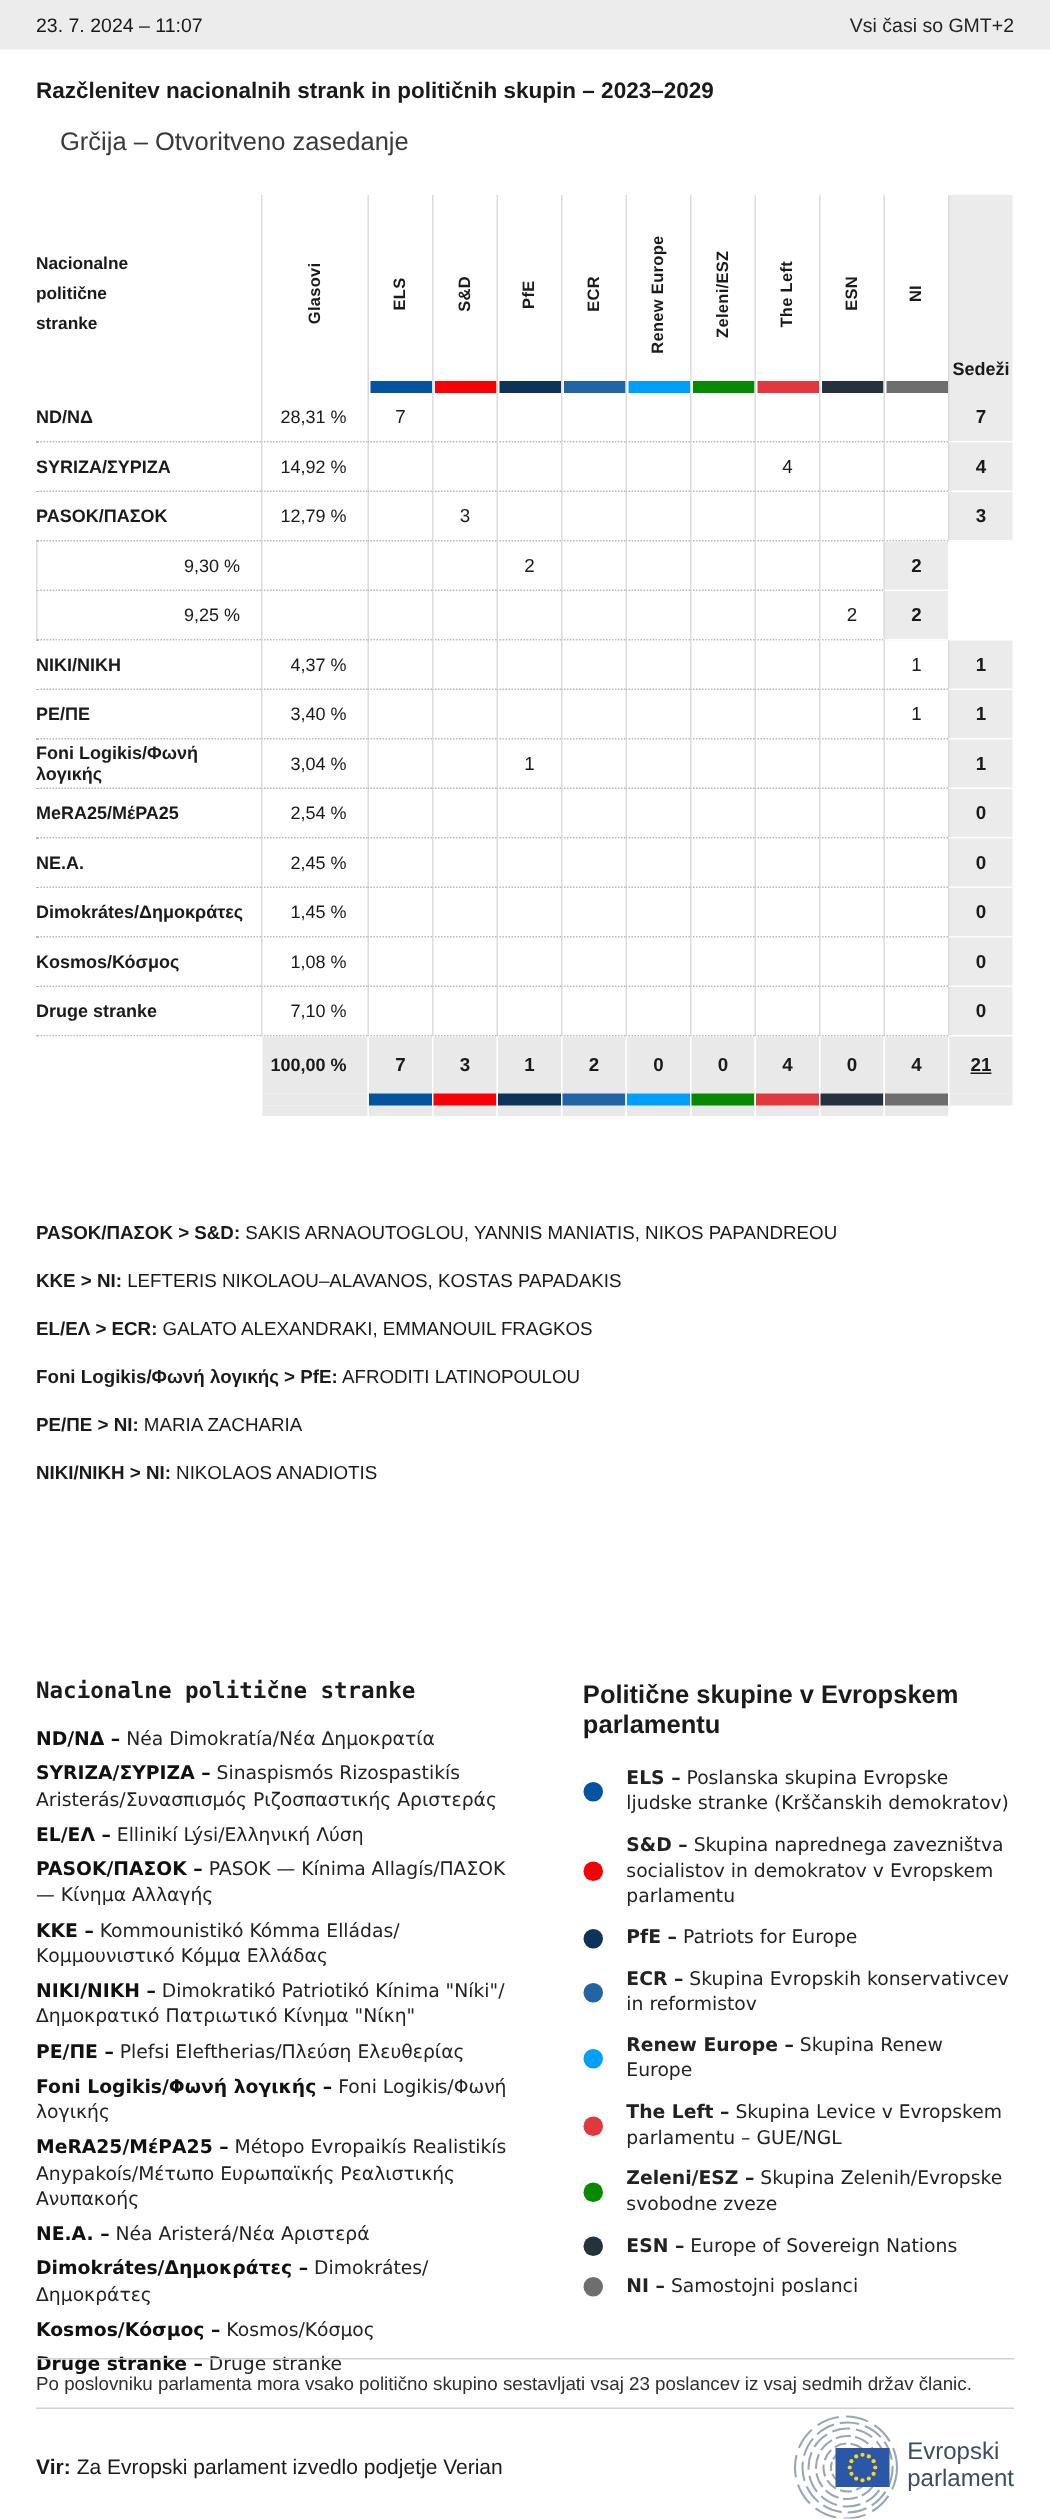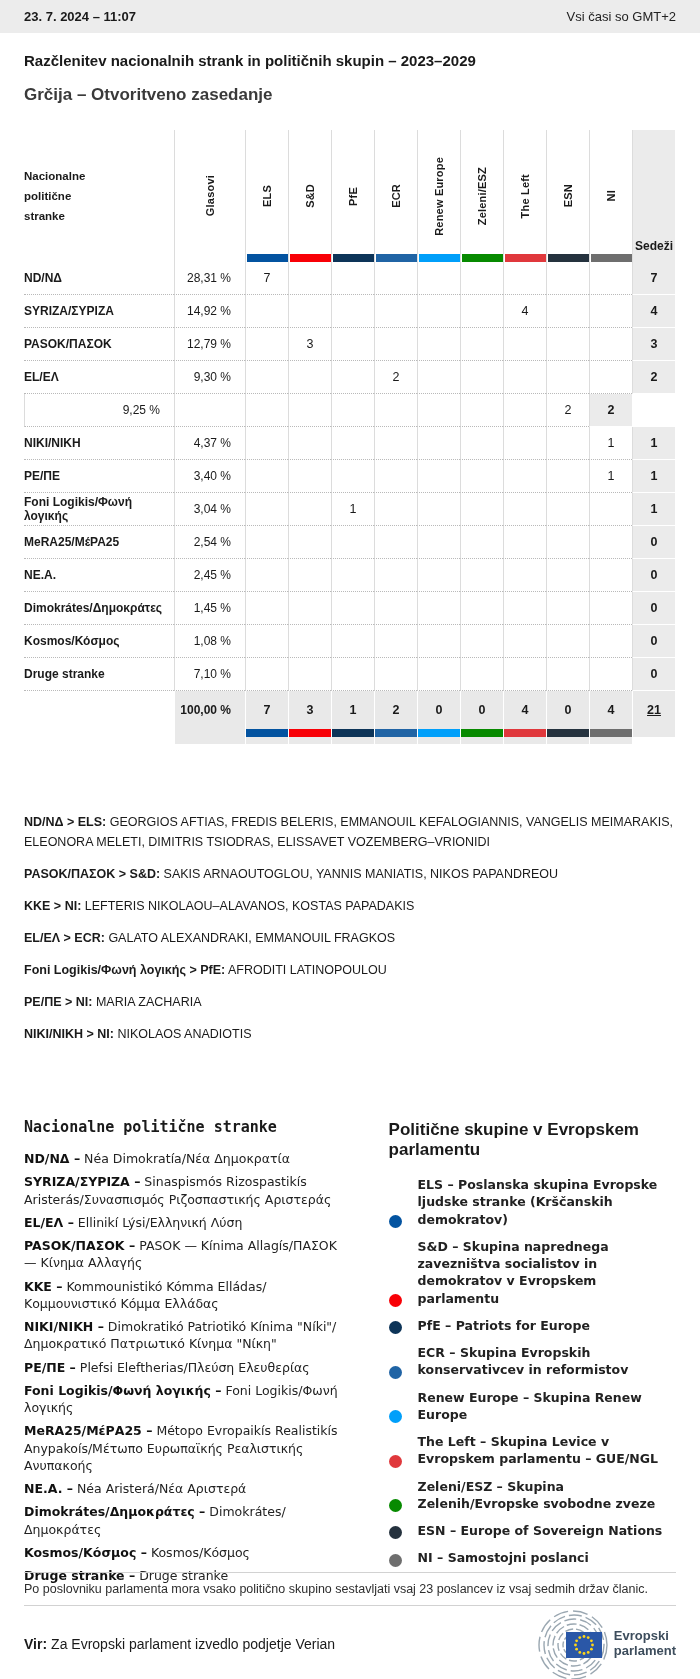--- a/index.html
+++ b/index.html
@@ -3,27 +3,27 @@
 <meta charset="utf-8">
 <style>
   html,body{margin:0;padding:0;}
   body{width:700px;height:1679px;background:#fff;color:#1a1a1a;
        font-family:"Liberation Sans",sans-serif;overflow:hidden;}
   .page{position:relative;width:700px;height:1679px;}
 
   
   .topbar{position:absolute;top:0;left:0;right:0;height:33px;background:#ececec;
           display:flex;justify-content:space-between;align-items:center;padding:0 24px;box-sizing:border-box;}
-  .topbar .dt{font-weight:700;font-size:13px;}
+  .topbar .dt{font-weight:400;font-size:13px;}
   .topbar .tz{font-size:13px;color:#222;}
 
   
   .sec-titles{position:absolute;top:52px;left:24px;right:24px;}
   .page-title{font-size:15px;font-weight:700;margin:0 0 16px 0;}
-  .page-subtitle{font-size:17px;font-weight:700;color:#3a3a3a;margin:0;}
+  .page-subtitle{font-size:17px;font-weight:400;color:#3a3a3a;margin:16px;}
 
   
   .sec-table{position:absolute;top:130px;left:24px;width:652px;}
   .tgrid{display:grid;grid-template-columns:150px 71px repeat(9,43px) 43px;}
   .cell{box-sizing:border-box;}
   .votes,.gcol,.seats{border-left:1px solid #dcdcdc;}
 
   .thead{height:132px;}
   .thead .cell{position:relative;}
   .phead{display:flex;align-items:center;font-weight:700;font-size:11.5px;line-height:1.75;}
@@ -57,33 +57,33 @@
   .dprefix{font-weight:700;}
 
   
   .sec-legend{position:absolute;top:1118px;left:24px;right:24px;display:flex;}
   .leg-left{width:332px;}
   .leg-right{width:294px;margin-left:40px;}
   .leg-left h3{font-family:"DejaVu Sans Mono",monospace;font-size:15px;font-weight:700;margin:0 0 14px 0;}
   .leg-right h3{font-size:17px;font-weight:700;margin:2px 0 16px 0;}
   .pitem{font-family:"DejaVu Sans",sans-serif;font-size:12.5px;line-height:1.38;margin:0 0 6px 0;color:#222;}
   .pitem b{color:#111;}
-  .gitem{display:flex;align-items:flex-end;margin:0 0 10px 0;font-weight:bold;}
+  .gitem{display:flex;align-items:center;margin:0 0 10px 0;}
   .gdot{width:13px;height:13px;border-radius:50%;flex:0 0 13px;margin:3px 16px 0 0;}
   .gtext{font-family:"DejaVu Sans",sans-serif;font-size:12.5px;line-height:1.38;color:#222;}
 
   
   .sec-footer{position:absolute;top:1572px;left:24px;right:24px;}
   .hrline{border-top:1px solid #d2d2d2;height:0;}
   .fnote{margin:9px 0;font-size:12.5px;color:#2e2e2e;}
   .srcrow{display:flex;justify-content:space-between;align-items:center;margin-top:2px;}
   .srctext{font-size:14px;}
   .srctext span{margin-left:4px;}
   .logo{display:flex;align-items:center;}
-  .logotext{font-weight:700;font-size:13px;line-height:1.12;color:#3d4d5c;margin-left:4px;}
+  .logotext{font-weight:400;font-size:16px;line-height:1.12;color:#3d4d5c;margin-left:4px;}
 </style>
 </head>
 <body>
 
 <div class="page">
 
   <div class="topbar">
     <span class="dt">23. 7. 2024 – 11:07</span>
     <span class="tz">Vsi časi so GMT+2</span>
   </div>
@@ -176,21 +176,20 @@
           <div class="cell gcol num"></div>
           <div class="cell gcol num"></div>
           <div class="cell gcol num"></div>
           <div class="cell gcol num"></div>
           <div class="cell gcol num"></div>
           <div class="cell gcol num"></div>
           <div class="cell gcol num"></div>
           <div class="cell seats">3</div>
         </div>
         <div class="tgrid trow">
-          <div class="cell party">EL/ΕΛ</div>
           <div class="cell votes">9,30 %</div>
           <div class="cell gcol num"></div>
           <div class="cell gcol num"></div>
           <div class="cell gcol num"></div>
           <div class="cell gcol num">2</div>
           <div class="cell gcol num"></div>
           <div class="cell gcol num"></div>
           <div class="cell gcol num"></div>
           <div class="cell gcol num"></div>
           <div class="cell gcol num"></div>
@@ -379,21 +378,20 @@
           <div class="cell"></div>
           <div class="cell"></div>
           <div class="cell"></div>
           <div class="cell"></div>
           <div class="cell"></div>
         </div>
       </div>
   </div>
 
   <div class="sec-members" id="members">
-      <p class="dline"><b class="dprefix">ND/ΝΔ &gt; ELS:</b><span class="dnames"> GEORGIOS AFTIAS, FREDIS BELERIS, EMMANOUIL KEFALOGIANNIS, VANGELIS MEIMARAKIS, ELEONORA MELETI, DIMITRIS TSIODRAS, ELISSAVET VOZEMBERG–VRIONIDI</span></p>
       <p class="dline"><b class="dprefix">PASOK/ΠΑΣΟΚ &gt; S&amp;D:</b><span class="dnames"> SAKIS ARNAOUTOGLOU, YANNIS MANIATIS, NIKOS PAPANDREOU</span></p>
       <p class="dline"><b class="dprefix">KKE &gt; NI:</b><span class="dnames"> LEFTERIS NIKOLAOU–ALAVANOS, KOSTAS PAPADAKIS</span></p>
       <p class="dline"><b class="dprefix">EL/ΕΛ &gt; ECR:</b><span class="dnames"> GALATO ALEXANDRAKI, EMMANOUIL FRAGKOS</span></p>
       <p class="dline"><b class="dprefix">Foni Logikis/Φωνή λογικής &gt; PfE:</b><span class="dnames"> AFRODITI LATINOPOULOU</span></p>
       <p class="dline"><b class="dprefix">PE/ΠΕ &gt; NI:</b><span class="dnames"> MARIA ZACHARIA</span></p>
       <p class="dline"><b class="dprefix">NIKI/ΝΙΚΗ &gt; NI:</b><span class="dnames"> NIKOLAOS ANADIOTIS</span></p>
     </div>
 
   <div class="sec-legend">
     <div class="leg-left">

